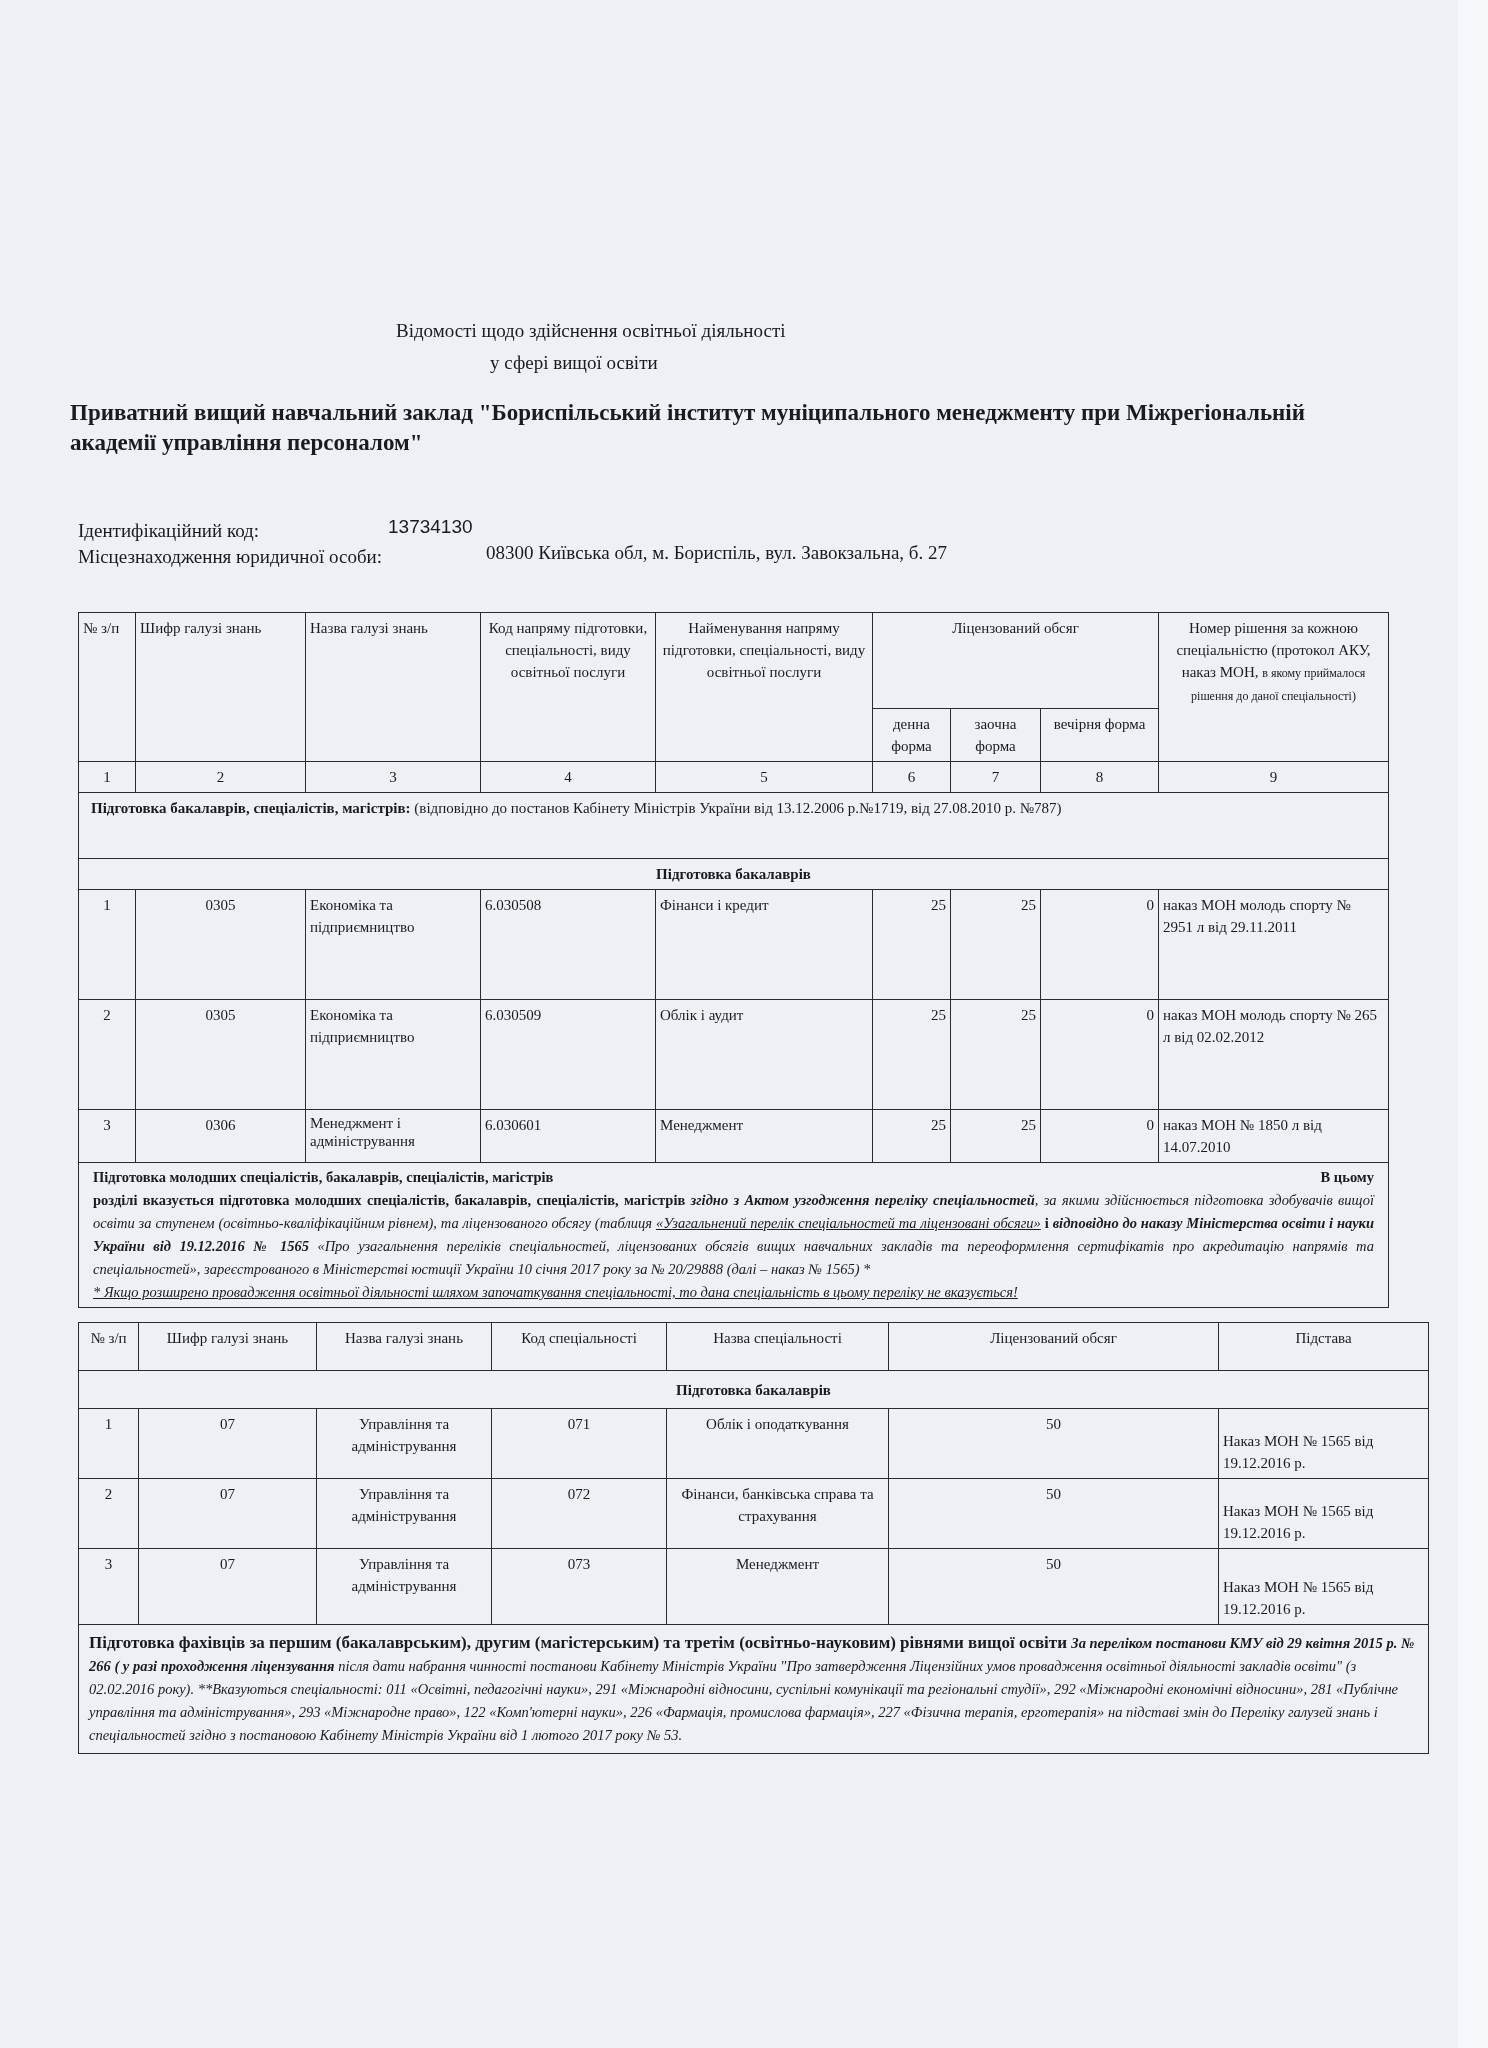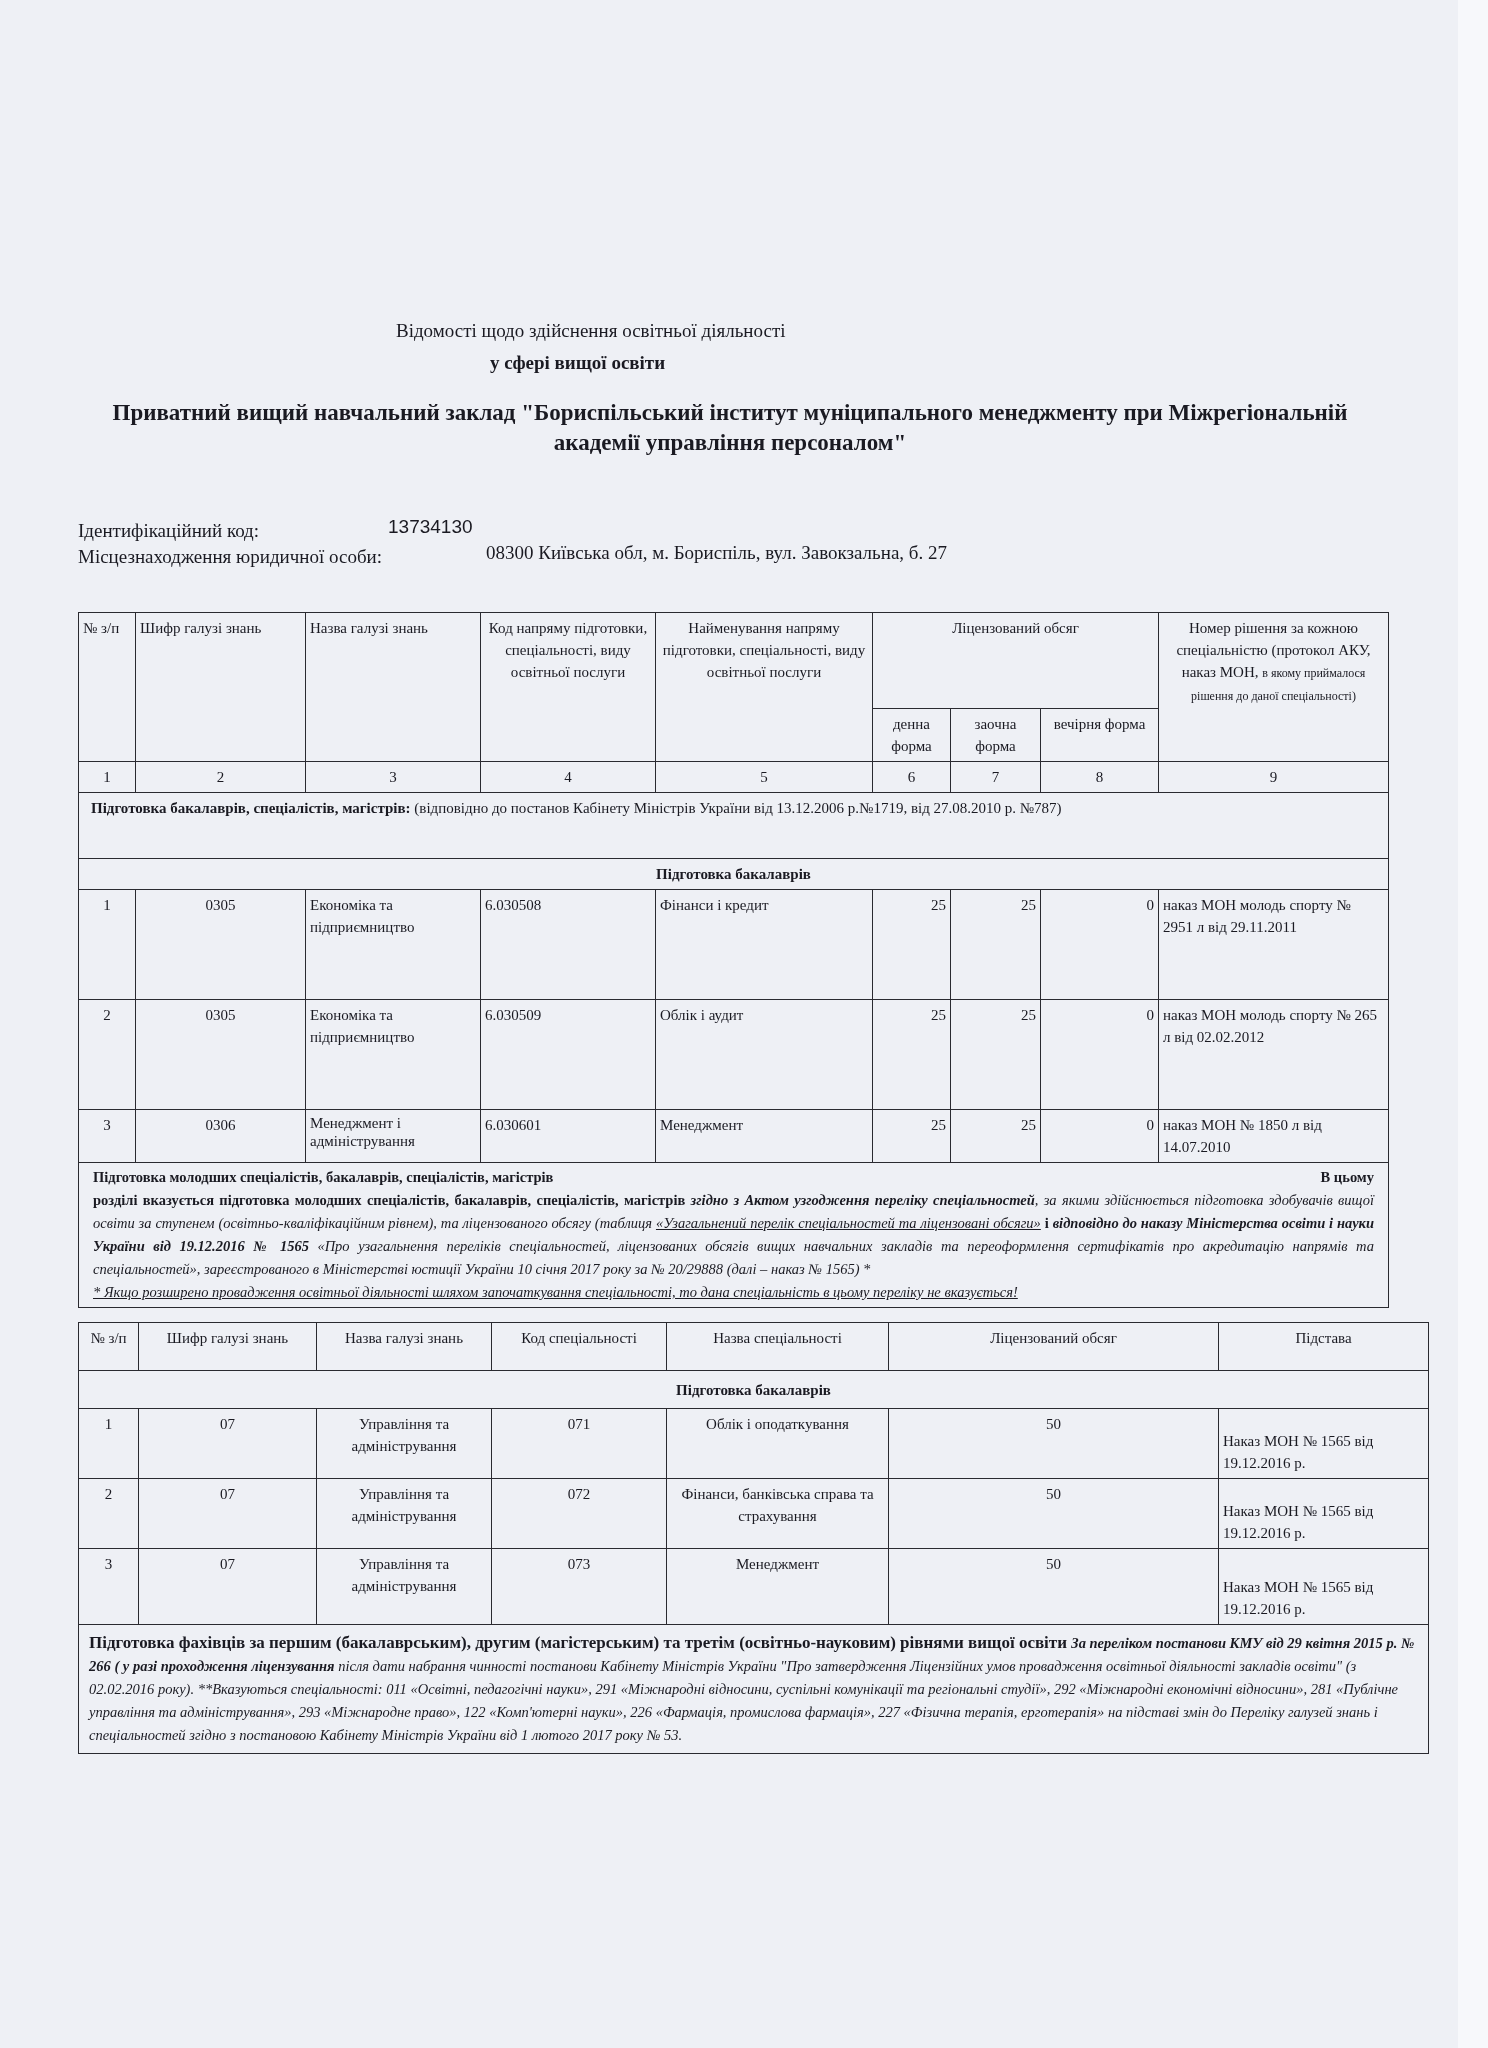--- a/index.html
+++ b/index.html
@@ -14,23 +14,23 @@
     position: absolute; left: 0; top: 0;
     width: 1458px; height: 2048px;
     background: #eef0f5;
   }
   .edge {
     position: absolute; left: 1458px; top: 0; width: 30px; height: 2048px;
     background: #f7f8fb;
   }
   .abs { position: absolute; }
   .hdr1 { left: 396px; top: 320px; font-size: 19px; }
-  .hdr2 { left: 490px; top: 352px; font-size: 19px; font-weight: bold; }
+  .hdr2 { left: 490px; top: 352px; font-size: 19px; }
   .org {
-    left: 70px; top: 398px; width: 1320px; text-align: center;
+    left: 70px; top: 398px; width: 1320px; 
     font-size: 23px; font-weight: bold; line-height: 30px;
   }
   .idlabel { left: 78px; top: 520px; font-size: 19px; }
   .idval { left: 388px; top: 516px; font-size: 19px; font-family: "Liberation Sans", sans-serif; }
   .loclabel { left: 78px; top: 546px; font-size: 19px; }
   .locval { left: 486px; top: 542px; font-size: 19px; }
 
   table {
     border-collapse: collapse;
     position: absolute;

